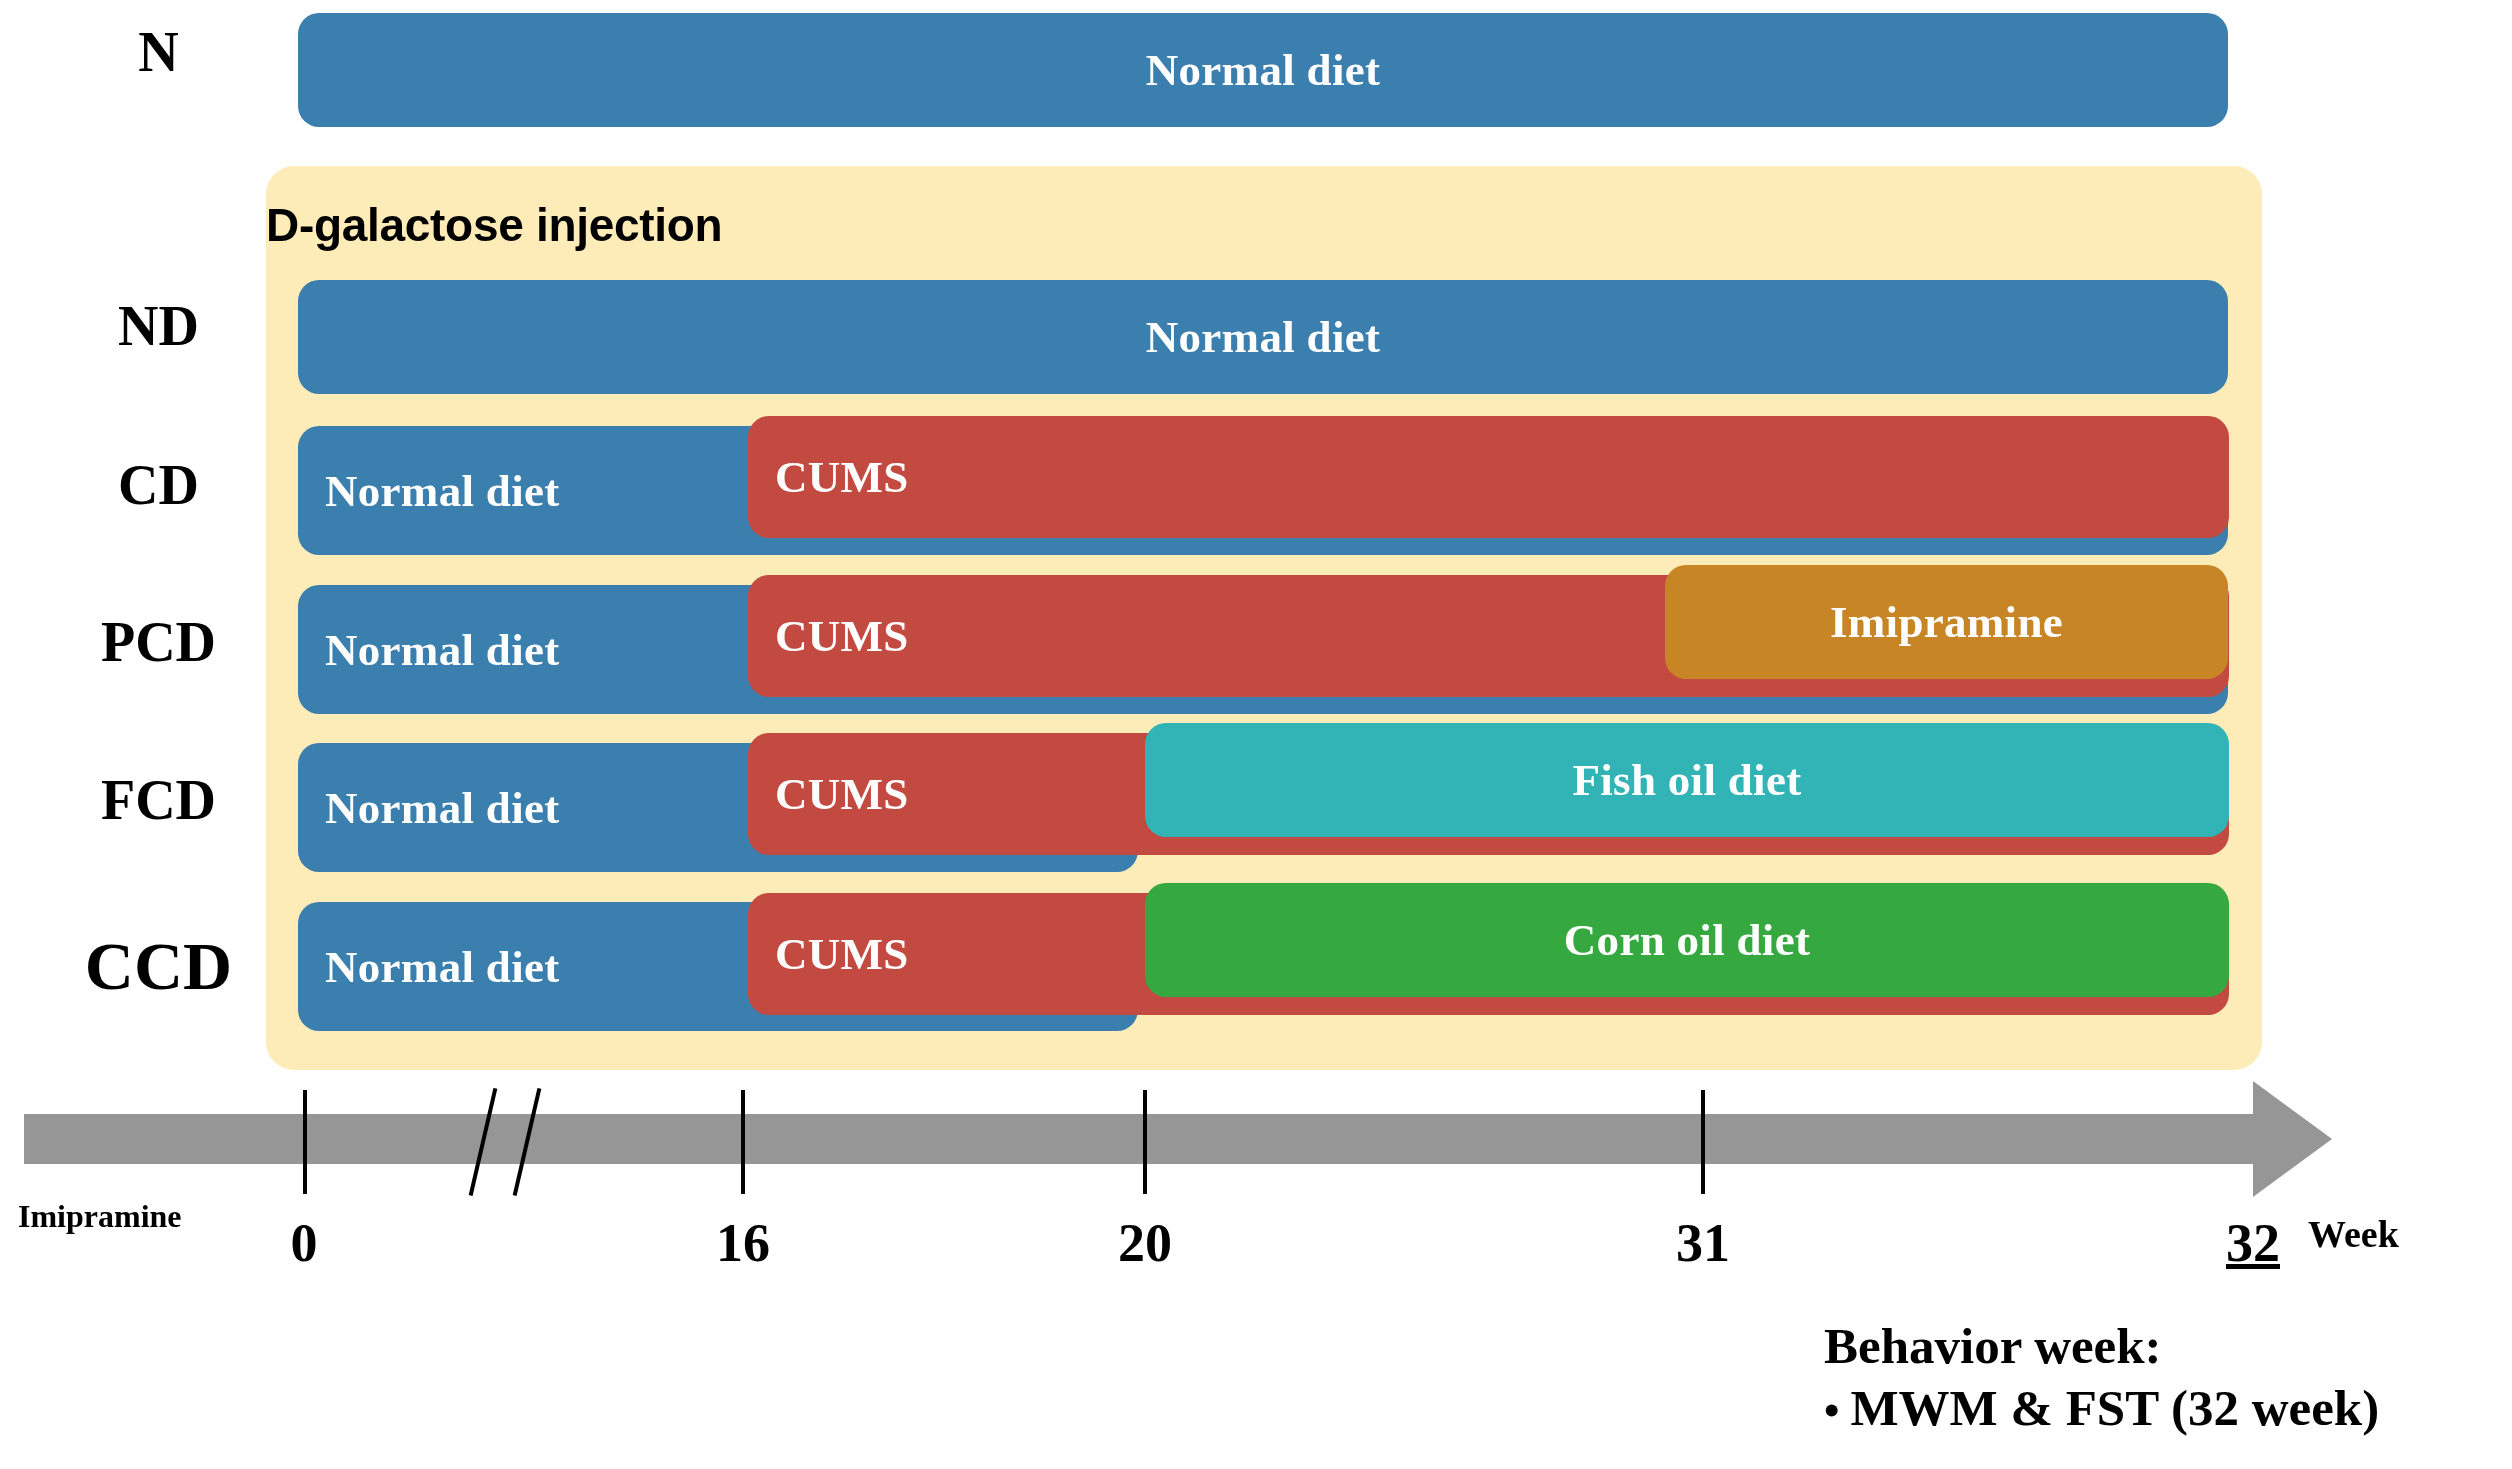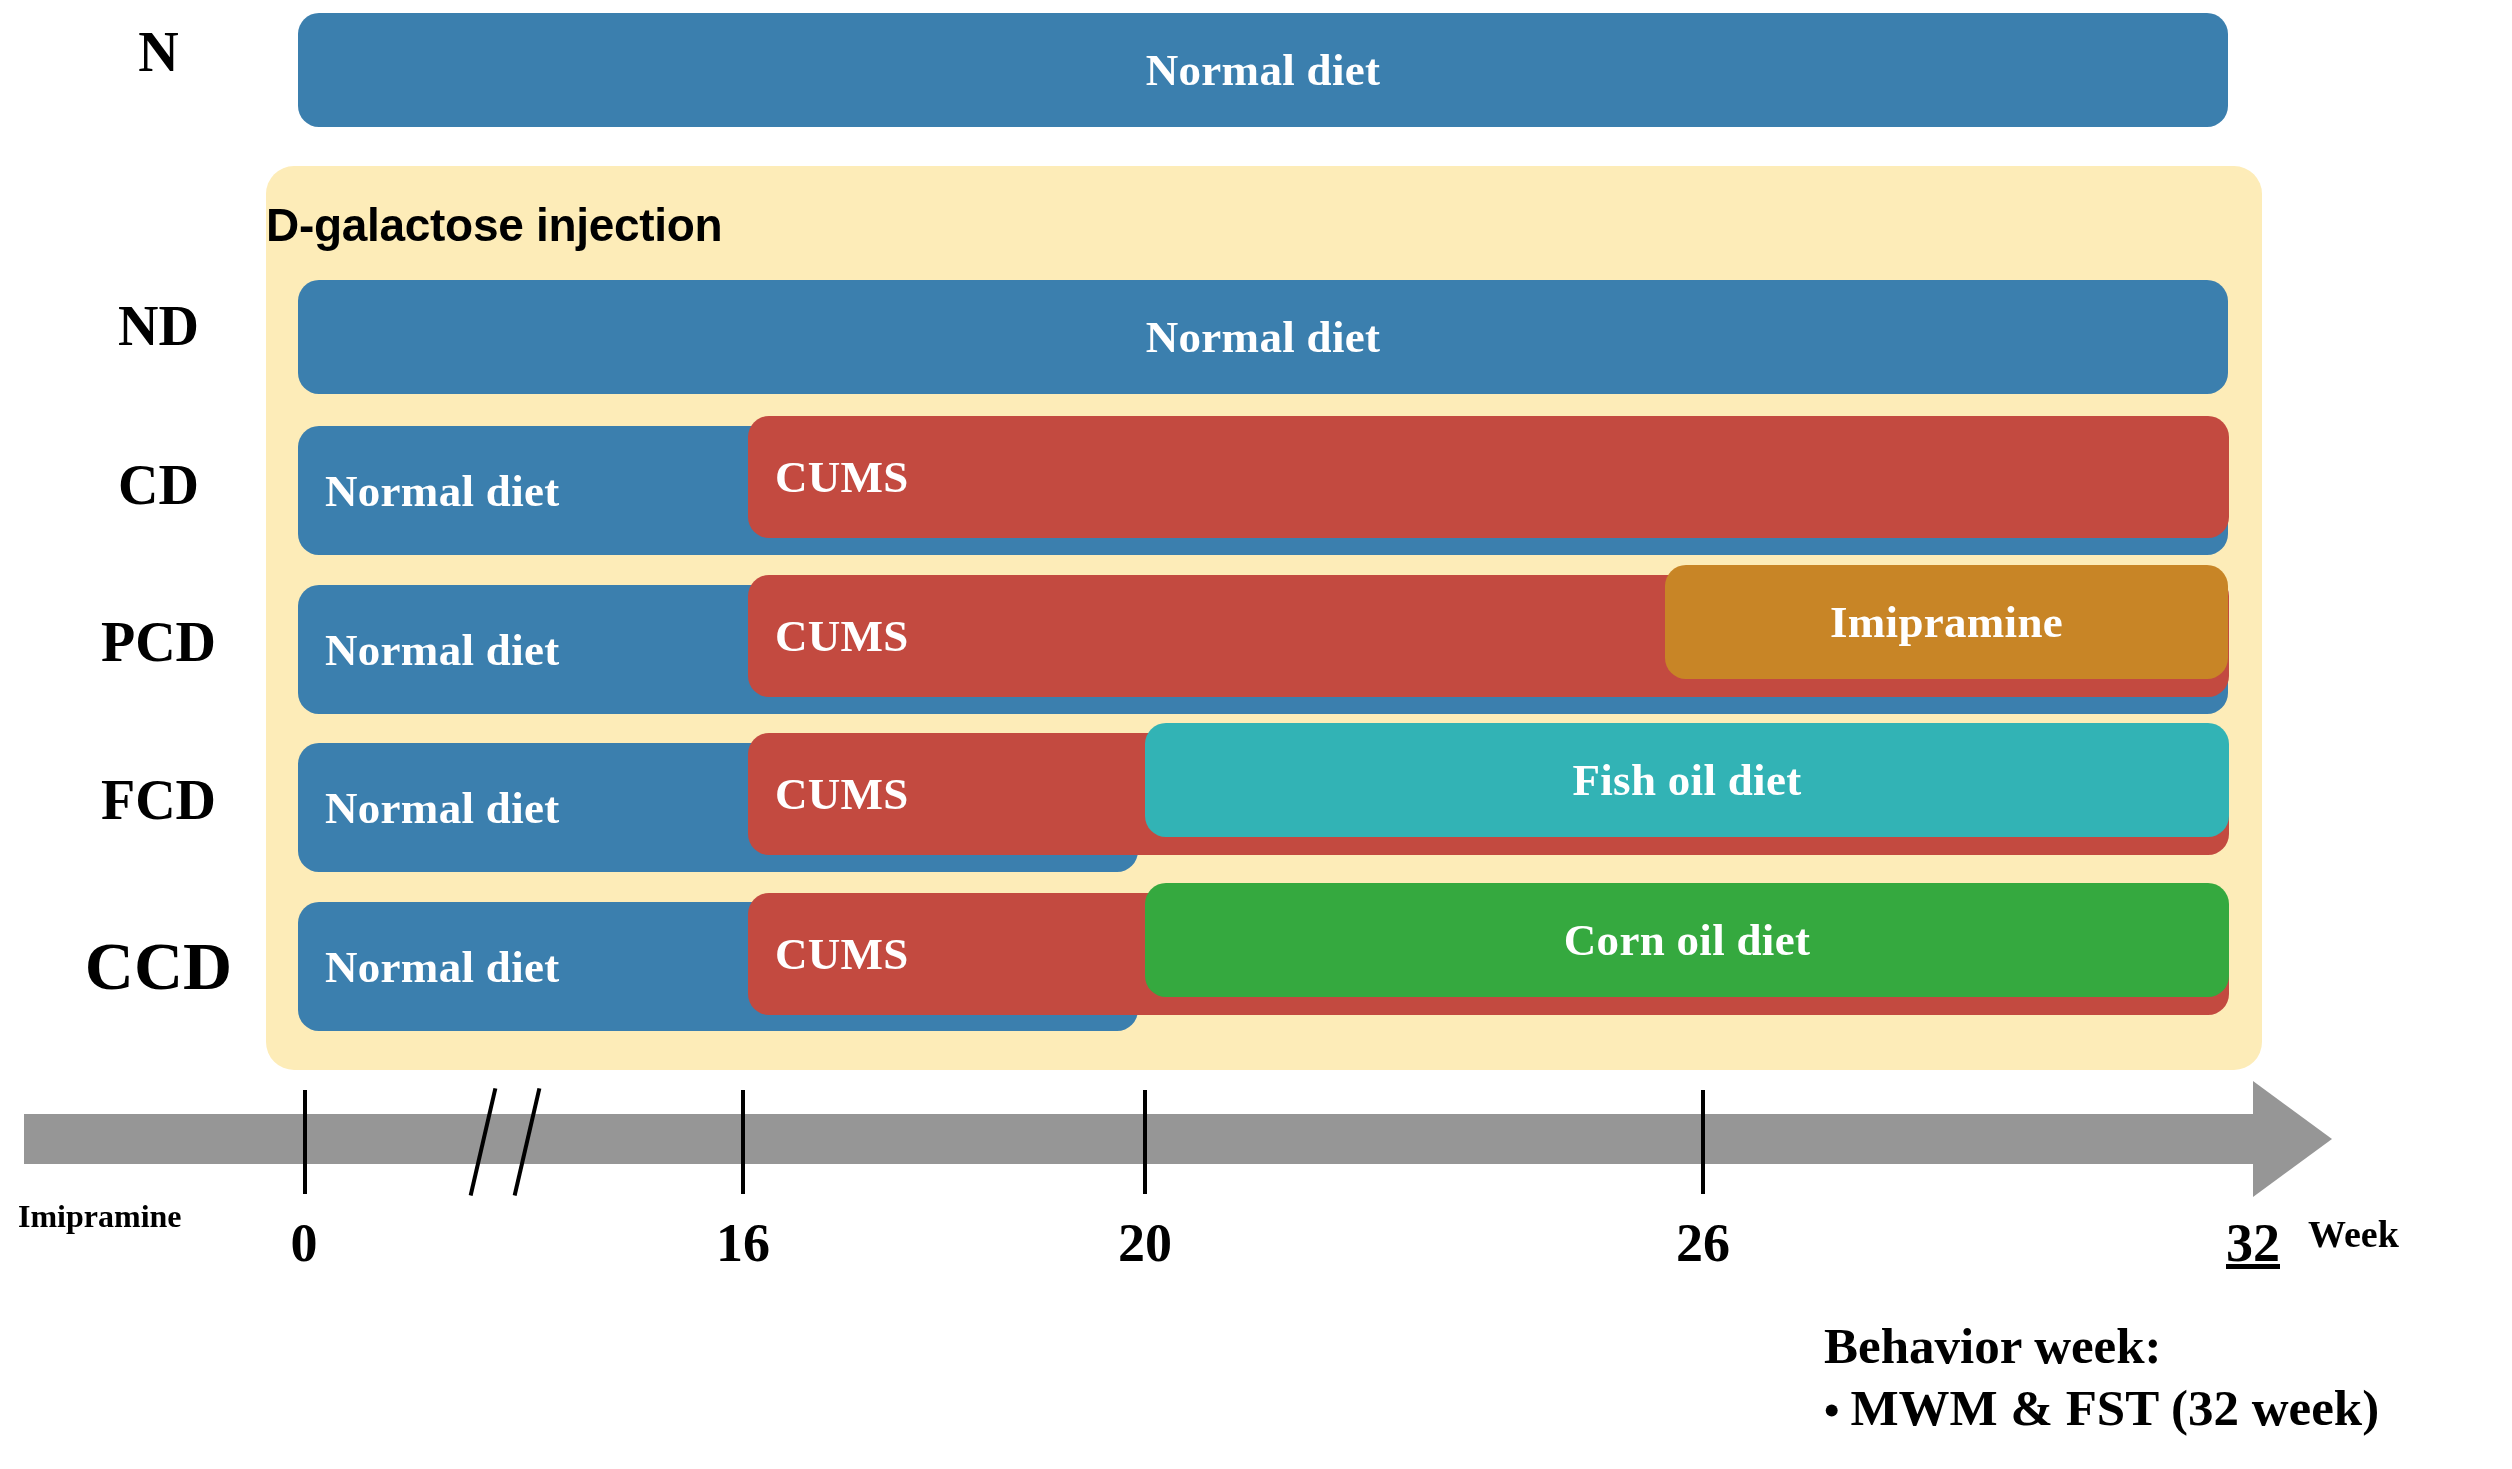--- a/index.html
+++ b/index.html
@@ -226,21 +226,21 @@
   <div class="axis-break" style="left:525px;"></div>
 
   <div class="tick" style="left:303px;"></div>
   <div class="tick" style="left:741px;"></div>
   <div class="tick" style="left:1143px;"></div>
   <div class="tick" style="left:1701px;"></div>
 
   <div class="tick-label" style="left:304px;">0</div>
   <div class="tick-label" style="left:743px;">16</div>
   <div class="tick-label" style="left:1145px;">20</div>
-  <div class="tick-label" style="left:1703px;">26</div>
+  <div class="tick-label" style="left:1703px;">31</div>
   <div class="tick-label" style="left:2253px;text-decoration:underline;">32</div>
 
   <div id="acclimation-label">Imipramine</div>
 
   <div id="week-label">Week</div>
 
   <div id="behavior-block">
     <span>Behavior week:</span>
     <span id="behavior-item">
       <span id="behavior-bullet">•</span><span>MWM &amp; FST (32 week)</span>

